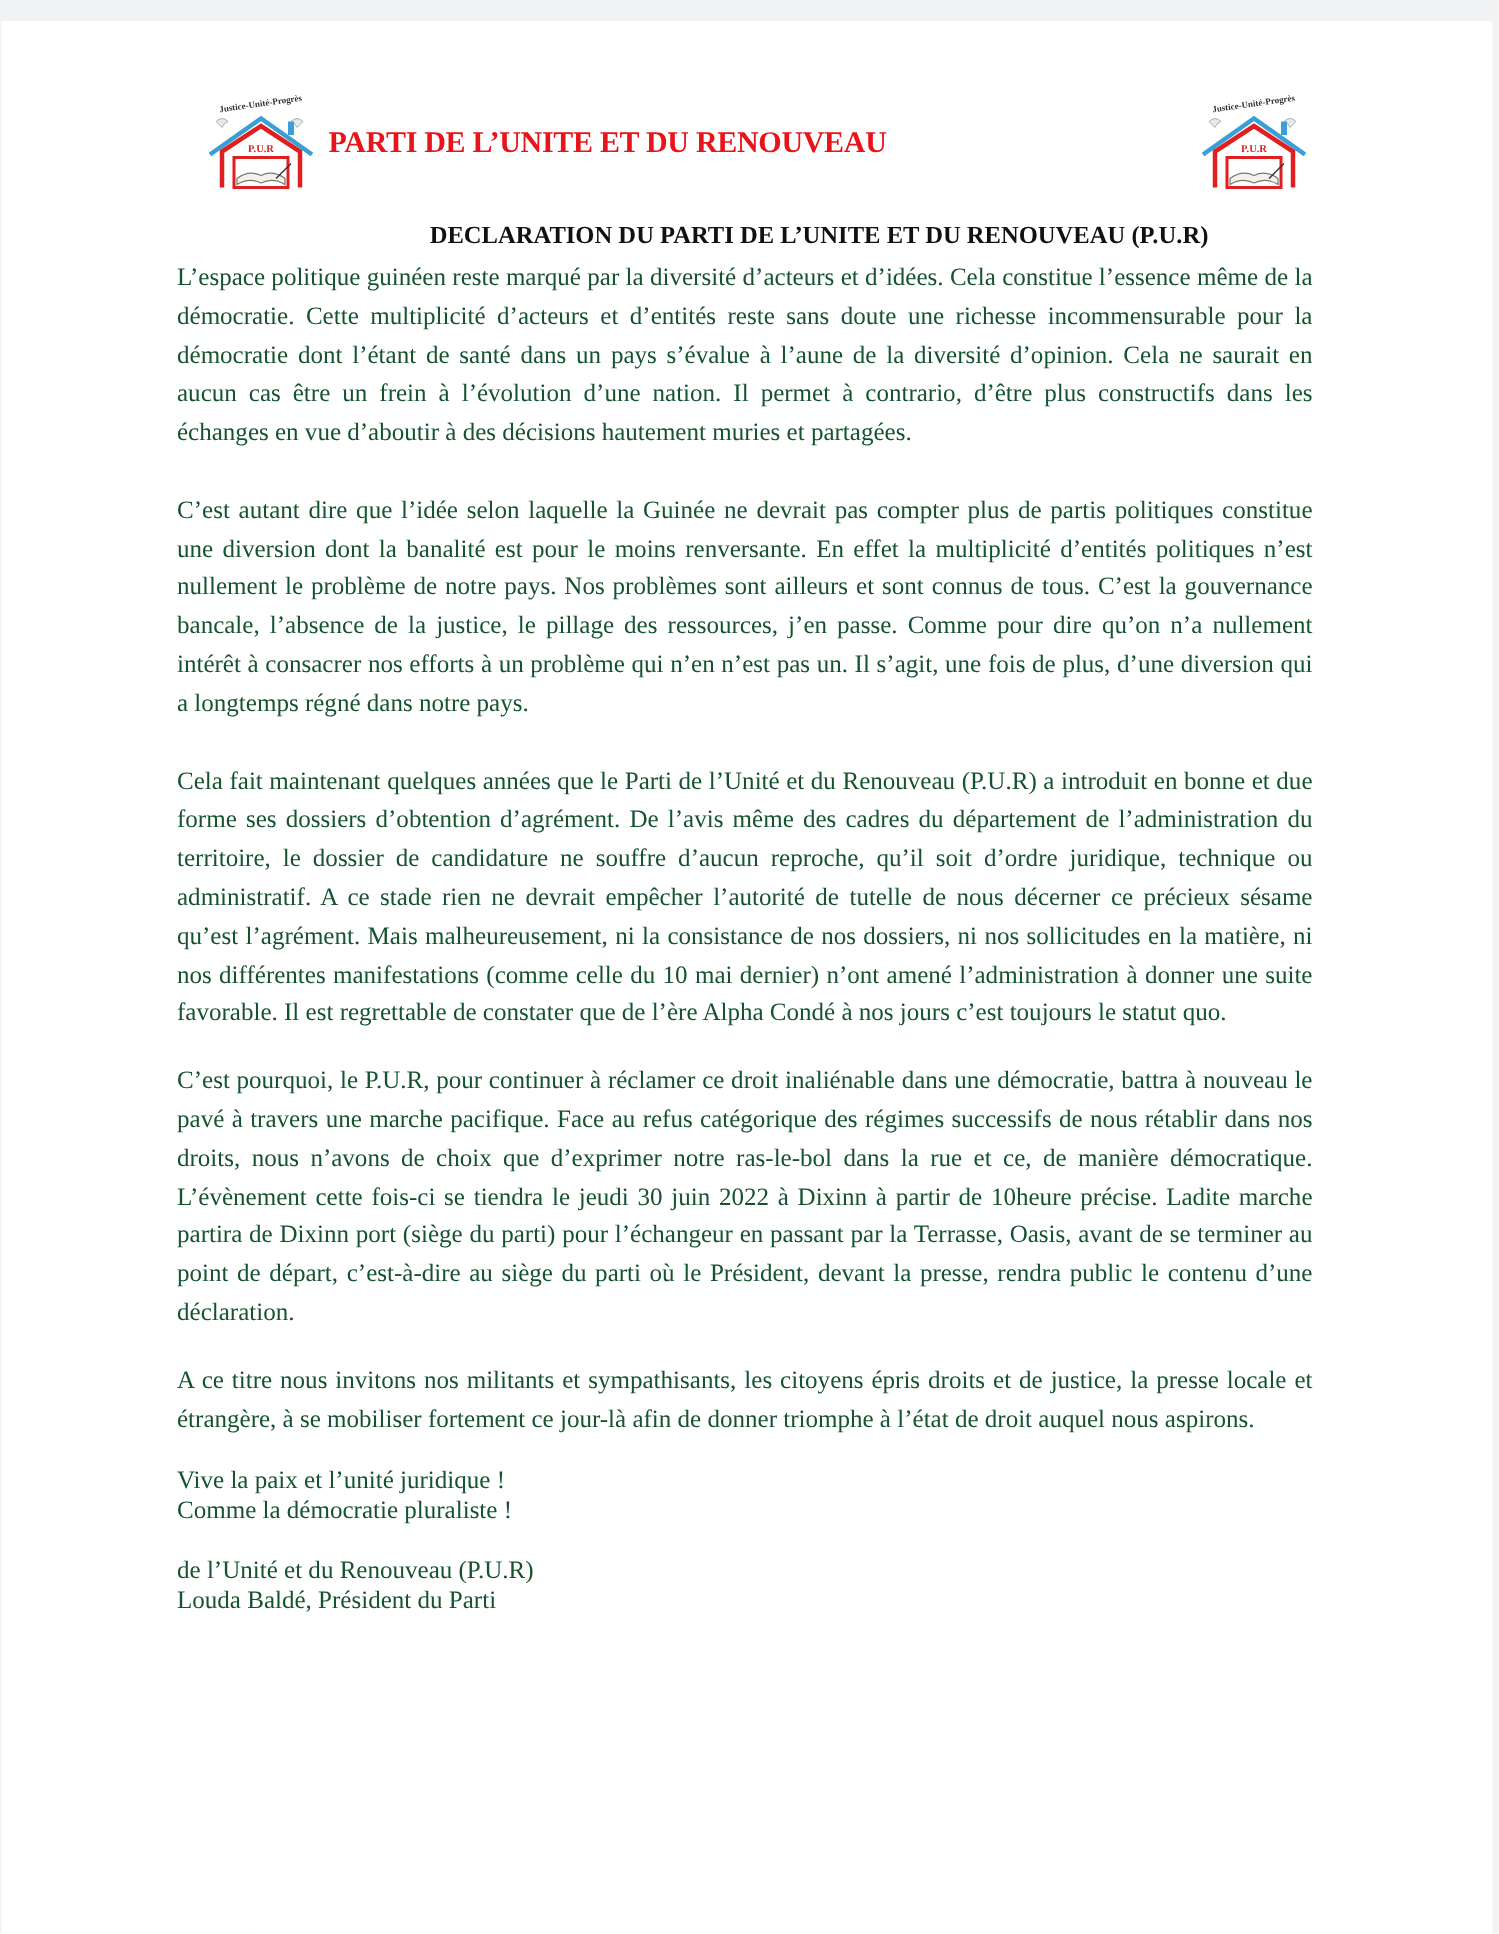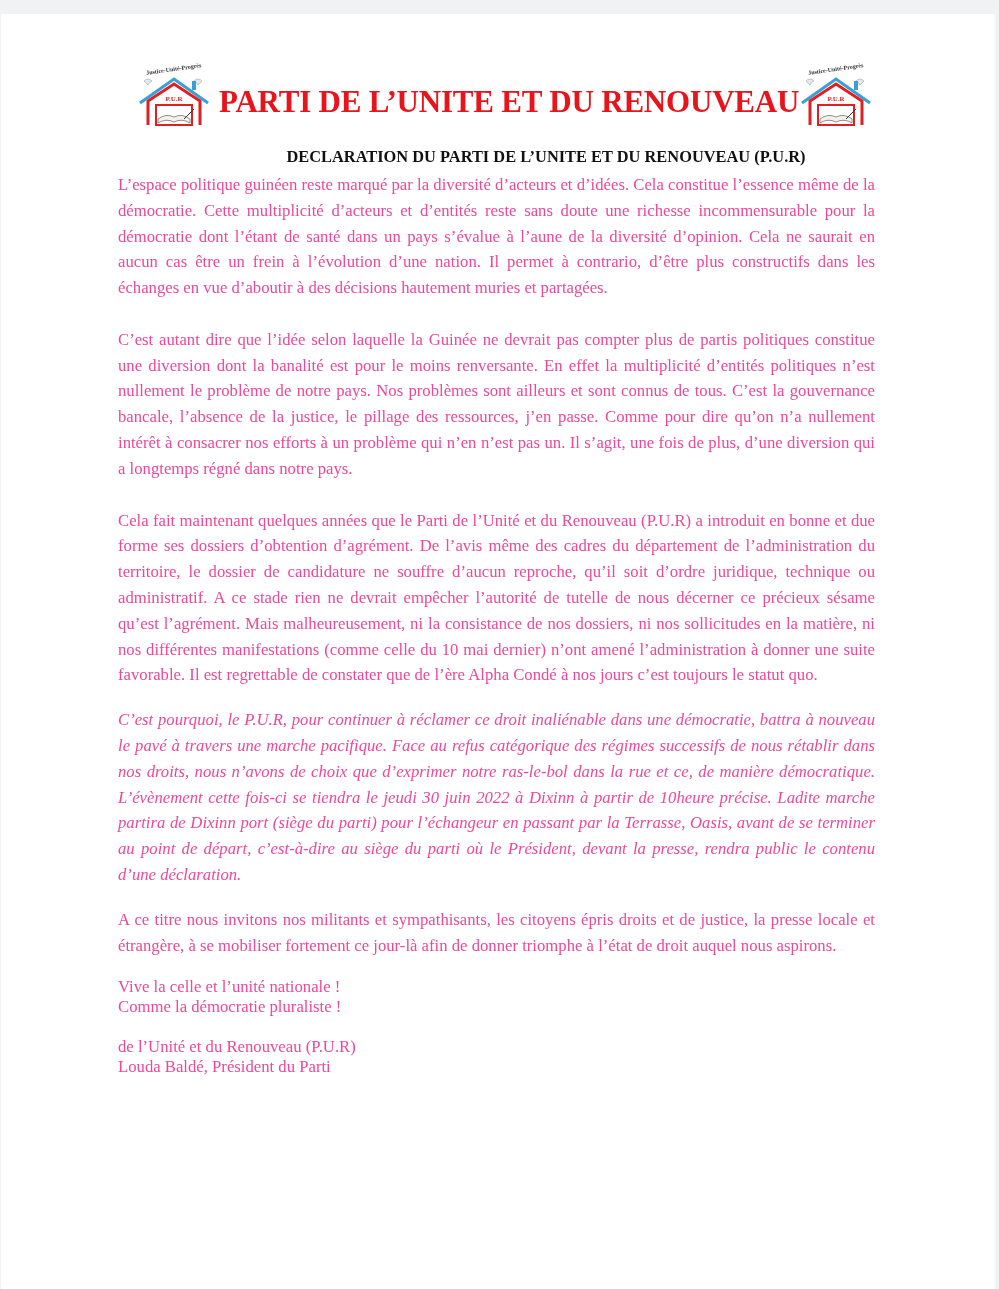--- a/index.html
+++ b/index.html
@@ -25,21 +25,21 @@
     width: 76px; height: 68px;
   }
   .logo-left { left: 135px; top: 45px; }
   .logo-right { left: 797px; top: 45px; }
   .logo svg { width: 100%; height: 100%; display: block; }
   .party-title {
     position: absolute;
     left: 218px; top: 70px;
     font-family: "Liberation Serif", serif;
     font-weight: bold;
-    font-size: 31px;
+    font-size: 20px;
     color: #e8141b;
     letter-spacing: -0.2px;
     white-space: nowrap;
   }
   .decl-title {
     position: absolute;
     left: 0; width: 994px;
     top: 133px;
     text-align: center;
     font-weight: bold;
@@ -47,30 +47,30 @@
     color: #111;
     white-space: nowrap;
     padding-left: 48px;
   }
   .body {
     position: absolute;
     left: 117px; top: 158px;
     width: 757px;
     font-size: 16.7px;
     line-height: 25.8px;
-    color: #ec4899;
+    color: #14532d;
   }
   .body p {
     margin: 0 0 25.8px 0;
     text-align: justify;
     text-align-last: left;
   }
   .body p.p2 { margin-bottom: 19px; }
   .body p.p3 { margin-bottom: 19px; margin-top: 26px; }
-  .body p.p4 { margin-bottom: 19px; font-style: italic; }
+  .body p.p4 { margin-bottom: 19px; }
   .body p.p5 { margin-bottom: 19px; margin-top: 11px; }
   .closing {
     font-size: 16.7px;
     line-height: 20px;
     margin: 0 0 20px 0;
   }
   .closing div, .signature div { white-space: nowrap; }
   .signature { line-height: 20px; }
 </style>
 </head>
@@ -116,21 +116,21 @@
   <div class="decl-title">DECLARATION DU PARTI DE L’UNITE ET DU RENOUVEAU (P.U.R)</div>
 
   <div class="body">
     <p class="p1">L’espace politique guinéen reste marqué par la diversité d’acteurs et d’idées. Cela constitue l’essence même de la démocratie. Cette multiplicité d’acteurs et d’entités reste sans doute une richesse incommensurable pour la démocratie dont l’étant de santé dans un pays s’évalue à l’aune de la diversité d’opinion. Cela ne saurait en aucun cas être un frein à l’évolution d’une nation. Il permet à contrario, d’être plus constructifs dans les échanges en vue d’aboutir à des décisions hautement muries et partagées.</p>
     <p class="p2">C’est autant dire que l’idée selon laquelle la Guinée ne devrait pas compter plus de partis politiques constitue une diversion dont la banalité est pour le moins renversante. En effet la multiplicité d’entités politiques n’est nullement le problème de notre pays. Nos problèmes sont ailleurs et sont connus de tous. C’est la gouvernance bancale, l’absence de la justice, le pillage des ressources, j’en passe. Comme pour dire qu’on n’a nullement intérêt à consacrer nos efforts à un problème qui n’en n’est pas un. Il s’agit, une fois de plus, d’une diversion qui a longtemps régné dans notre pays.</p>
     <p class="p3">Cela fait maintenant quelques années que le Parti de l’Unité et du Renouveau (P.U.R) a introduit en bonne et due forme ses dossiers d’obtention d’agrément. De l’avis même des cadres du département de l’administration du territoire, le dossier de candidature ne souffre d’aucun reproche, qu’il soit d’ordre juridique, technique ou administratif. A ce stade rien ne devrait empêcher l’autorité de tutelle de nous décerner ce précieux sésame qu’est l’agrément. Mais malheureusement, ni la consistance de nos dossiers, ni nos sollicitudes en la matière, ni nos différentes manifestations (comme celle du 10 mai dernier) n’ont amené l’administration à donner une suite favorable. Il est regrettable de constater que de l’ère Alpha Condé à nos jours c’est toujours le statut quo.</p>
     <p class="p4">C’est pourquoi, le P.U.R, pour continuer à réclamer ce droit inaliénable dans une démocratie, battra à nouveau le pavé à travers une marche pacifique. Face au refus catégorique des régimes successifs de nous rétablir dans nos droits, nous n’avons de choix que d’exprimer notre ras-le-bol dans la rue et ce, de manière démocratique. L’évènement cette fois-ci se tiendra le jeudi 30 juin 2022 à Dixinn à partir de 10heure précise. Ladite marche partira de Dixinn port (siège du parti) pour l’échangeur en passant par la Terrasse, Oasis, avant de se terminer au point de départ, c’est-à-dire au siège du parti où le Président, devant la presse, rendra public le contenu d’une déclaration.</p>
     <p class="p5">A ce titre nous invitons nos militants et sympathisants, les citoyens épris droits et de justice, la presse locale et étrangère, à se mobiliser fortement ce jour-là afin de donner triomphe à l’état de droit auquel nous aspirons.</p>
 
     <div class="closing">
-      <div>Vive la celle et l’unité nationale !</div>
+      <div>Vive la paix et l’unité juridique !</div>
       <div>Comme la démocratie pluraliste !</div>
     </div>
 
     <div class="signature">
       <div>de l’Unité et du Renouveau (P.U.R)</div>
       <div>Louda Baldé, Président du Parti</div>
     </div>
   </div>
 </div>
 

